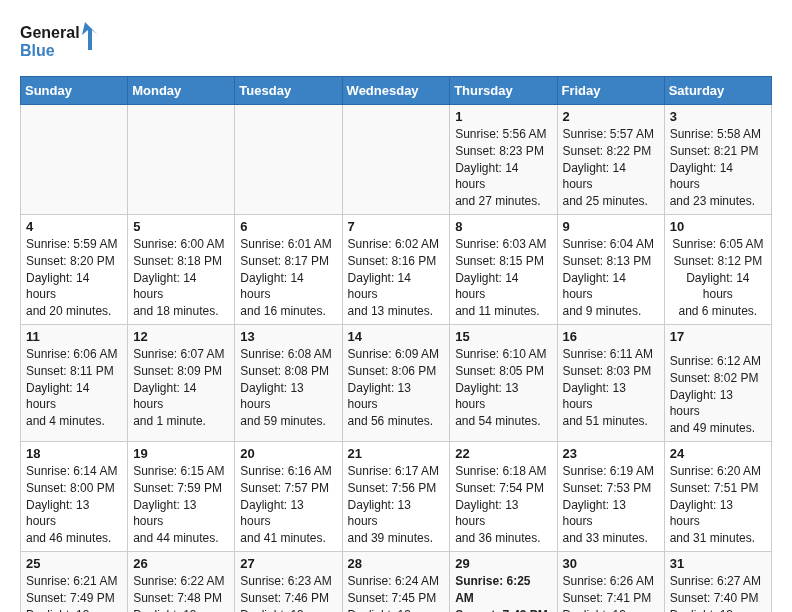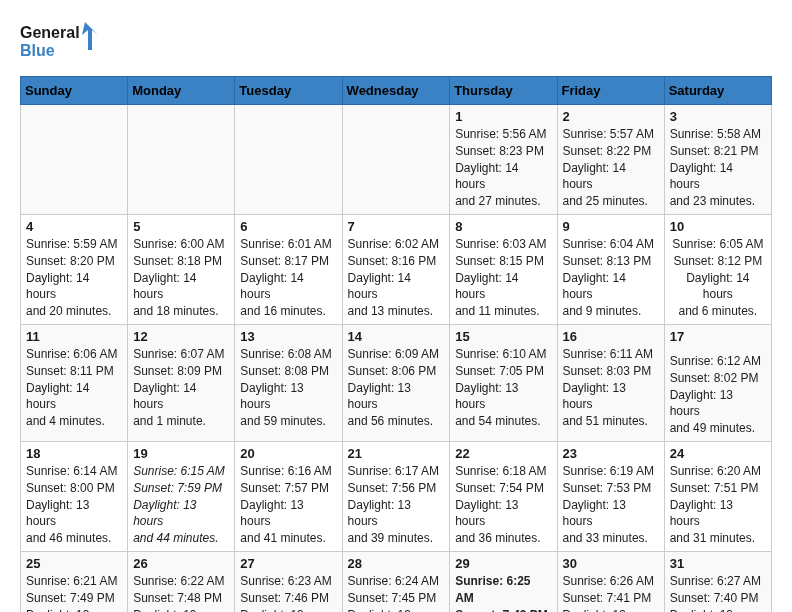--- a/index.html
+++ b/index.html
@@ -37,21 +37,21 @@
       font-weight: normal;
       color: #444;
     }
     table {
       width: 100%;
       border-collapse: collapse;
       font-size: 11px;
     }
     thead tr th {
       background-color: #3b82c4;
-      color: #000000;
+      color: #ffffff;
       padding: 6px 4px;
       text-align: left;
       font-size: 13px;
       font-weight: bold;
       border: 1px solid #2a6aaa;
     }
     tbody tr td {
       border: 1px solid #ccc;
       vertical-align: top;
       padding: 4px 5px;
@@ -210,21 +210,21 @@
         <td>
           <div class="day-num">14</div>
           <div class="day-info" style="white-space: pre-line;">Sunrise: 6:09 AM
 Sunset: 8:06 PM
 Daylight: 13 hours
 and 56 minutes.</div>
         </td>
         <td>
           <div class="day-num">15</div>
           <div class="day-info" style="white-space: pre-line;">Sunrise: 6:10 AM
-Sunset: 7:05 PM
+Sunset: 8:05 PM
 Daylight: 13 hours
 and 54 minutes.</div>
         </td>
         <td>
           <div class="day-num">16</div>
           <div class="day-info" style="white-space: pre-line;">Sunrise: 6:11 AM
 Sunset: 8:03 PM
 Daylight: 13 hours
 and 51 minutes.</div>
         </td>
@@ -239,21 +239,21 @@
       <tr>
         <td>
           <div class="day-num">18</div>
           <div class="day-info" style="white-space: pre-line;">Sunrise: 6:14 AM
 Sunset: 8:00 PM
 Daylight: 13 hours
 and 46 minutes.</div>
         </td>
         <td>
           <div class="day-num">19</div>
-          <div class="day-info" style="white-space: pre-line; font-style: italic;">Sunrise: 6:15 AM
+          <div class="day-info" style="white-space: pre-line;">Sunrise: 6:15 AM
 Sunset: 7:59 PM
 Daylight: 13 hours
 and 44 minutes.</div>
         </td>
         <td>
           <div class="day-num">20</div>
           <div class="day-info" style="white-space: pre-line;">Sunrise: 6:16 AM
 Sunset: 7:57 PM
 Daylight: 13 hours
 and 41 minutes.</div>

